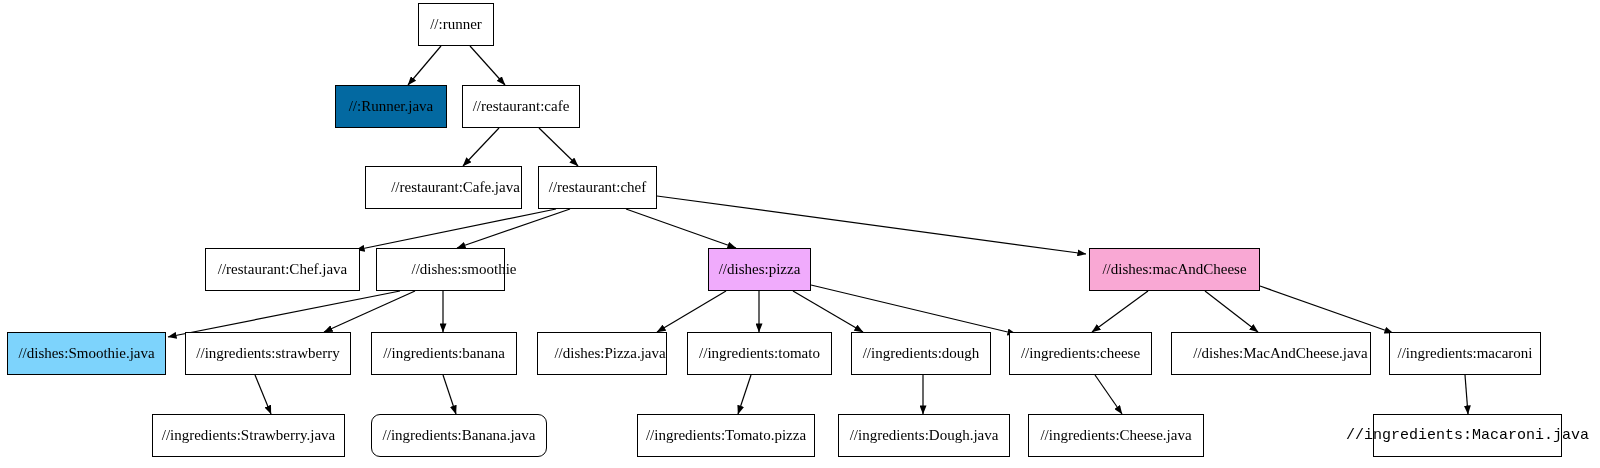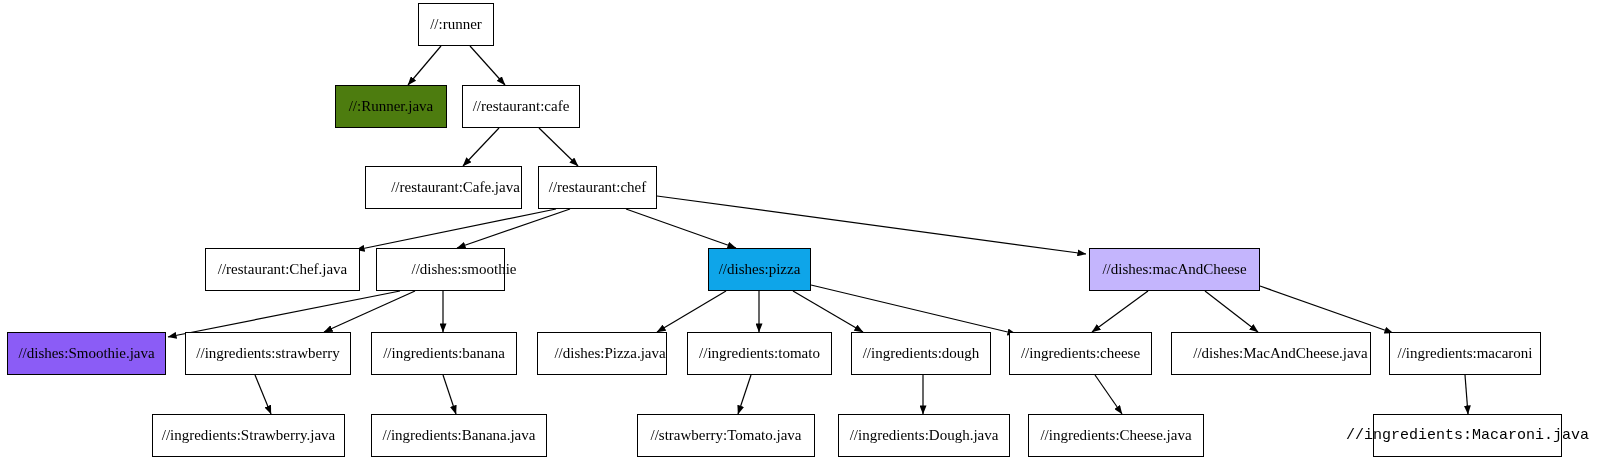--- a/index.html
+++ b/index.html
@@ -79,45 +79,45 @@
         <line x1="923" y1="375" x2="923" y2="414" stroke="#000000" stroke-width="1.2" marker-end="url(#arrowhead)"></line>
         <line x1="1095" y1="375" x2="1122" y2="414" stroke="#000000" stroke-width="1.2" marker-end="url(#arrowhead)"></line>
         <line x1="1465" y1="375" x2="1468" y2="414" stroke="#000000" stroke-width="1.2" marker-end="url(#arrowhead)"></line>
       </g>
   </svg>
 
   <div id="node-layer">
       <div class="graph-node" style="left: 418px; top: 3px; width: 76px; height: 43px; background: rgb(255, 255, 255); border-color: rgb(0, 0, 0);">
         <span class="node-label">//:runner</span>
       </div>
-      <div class="graph-node" style="left: 335px; top: 85px; width: 112px; height: 43px; background: #4d7c0f; border-color: rgb(0, 0, 0);">
+      <div class="graph-node" style="left: 335px; top: 85px; width: 112px; height: 43px; background: #0369a1; border-color: rgb(0, 0, 0);">
         <span class="node-label">//:Runner.java</span>
       </div>
       <div class="graph-node" style="left: 462px; top: 85px; width: 118px; height: 43px; background: rgb(255, 255, 255); border-color: rgb(0, 0, 0);">
         <span class="node-label">//restaurant:cafe</span>
       </div>
       <div class="graph-node" style="left: 365px; top: 166px; width: 157px; height: 43px; background: rgb(255, 255, 255); border-color: rgb(0, 0, 0); padding-left: 24px;">
         <span class="node-label">//restaurant:Cafe.java</span>
       </div>
       <div class="graph-node" style="left: 538px; top: 166px; width: 119px; height: 43px; background: rgb(255, 255, 255); border-color: rgb(0, 0, 0); font-family: Liberation Serif, serif;">
         <span class="node-label">//restaurant:chef</span>
       </div>
       <div class="graph-node" style="left: 205px; top: 248px; width: 155px; height: 43px; background: rgb(255, 255, 255); border-color: rgb(0, 0, 0);">
         <span class="node-label">//restaurant:Chef.java</span>
       </div>
       <div class="graph-node" style="left: 376px; top: 248px; width: 129px; height: 43px; background: rgb(255, 255, 255); border-color: rgb(0, 0, 0); padding-left: 47px;">
         <span class="node-label">//dishes:smoothie</span>
       </div>
-      <div class="graph-node" style="left: 708px; top: 248px; width: 103px; height: 43px; background: #0ea5e9; border-color: rgb(0, 0, 0);">
+      <div class="graph-node" style="left: 708px; top: 248px; width: 103px; height: 43px; background: #f0abfc; border-color: rgb(0, 0, 0);">
         <span class="node-label">//dishes:pizza</span>
       </div>
-      <div class="graph-node" style="left: 1089px; top: 248px; width: 171px; height: 43px; background: #c4b5fd; border-color: rgb(0, 0, 0);">
+      <div class="graph-node" style="left: 1089px; top: 248px; width: 171px; height: 43px; background: #f9a8d4; border-color: rgb(0, 0, 0);">
         <span class="node-label">//dishes:macAndCheese</span>
       </div>
-      <div class="graph-node" style="left: 7px; top: 332px; width: 159px; height: 43px; background: #8b5cf6; border-color: rgb(0, 0, 0);">
+      <div class="graph-node" style="left: 7px; top: 332px; width: 159px; height: 43px; background: #7dd3fc; border-color: rgb(0, 0, 0);">
         <span class="node-label">//dishes:Smoothie.java</span>
       </div>
       <div class="graph-node" style="left: 185px; top: 332px; width: 166px; height: 43px; background: rgb(255, 255, 255); border-color: rgb(0, 0, 0);">
         <span class="node-label">//ingredients:strawberry</span>
       </div>
       <div class="graph-node" style="left: 371px; top: 332px; width: 146px; height: 43px; background: rgb(255, 255, 255); border-color: rgb(0, 0, 0);">
         <span class="node-label">//ingredients:banana</span>
       </div>
       <div class="graph-node" style="left: 537px; top: 332px; width: 130px; height: 43px; background: rgb(255, 255, 255); border-color: rgb(0, 0, 0); padding-left: 16px;">
         <span class="node-label">//dishes:Pizza.java</span>
@@ -133,25 +133,25 @@
       </div>
       <div class="graph-node" style="left: 1171px; top: 332px; width: 200px; height: 43px; background: rgb(255, 255, 255); border-color: rgb(0, 0, 0); padding-left: 19px;">
         <span class="node-label">//dishes:MacAndCheese.java</span>
       </div>
       <div class="graph-node" style="left: 1389px; top: 332px; width: 152px; height: 43px; background: rgb(255, 255, 255); border-color: rgb(0, 0, 0);">
         <span class="node-label">//ingredients:macaroni</span>
       </div>
       <div class="graph-node" style="left: 152px; top: 414px; width: 193px; height: 43px; background: rgb(255, 255, 255); border-color: rgb(0, 0, 0);">
         <span class="node-label">//ingredients:Strawberry.java</span>
       </div>
-      <div class="graph-node" style="left: 371px; top: 414px; width: 176px; height: 43px; background: rgb(255, 255, 255); border-color: rgb(0, 0, 0);">
+      <div class="graph-node" style="left: 371px; top: 414px; width: 176px; height: 43px; background: rgb(255, 255, 255); border-color: rgb(0, 0, 0); border-radius: 9px;">
         <span class="node-label">//ingredients:Banana.java</span>
       </div>
       <div class="graph-node" style="left: 637px; top: 414px; width: 178px; height: 43px; background: rgb(255, 255, 255); border-color: rgb(0, 0, 0);">
-        <span class="node-label">//strawberry:Tomato.java</span>
+        <span class="node-label">//ingredients:Tomato.pizza</span>
       </div>
       <div class="graph-node" style="left: 838px; top: 414px; width: 172px; height: 43px; background: rgb(255, 255, 255); border-color: rgb(0, 0, 0);">
         <span class="node-label">//ingredients:Dough.java</span>
       </div>
       <div class="graph-node" style="left: 1028px; top: 414px; width: 176px; height: 43px; background: rgb(255, 255, 255); border-color: rgb(0, 0, 0);">
         <span class="node-label">//ingredients:Cheese.java</span>
       </div>
       <div class="graph-node" style="left: 1373px; top: 414px; width: 189px; height: 43px; background: rgb(255, 255, 255); border-color: rgb(0, 0, 0); font-family: Liberation Mono, monospace;">
         <span class="node-label">//ingredients:Macaroni.java</span>
       </div>

